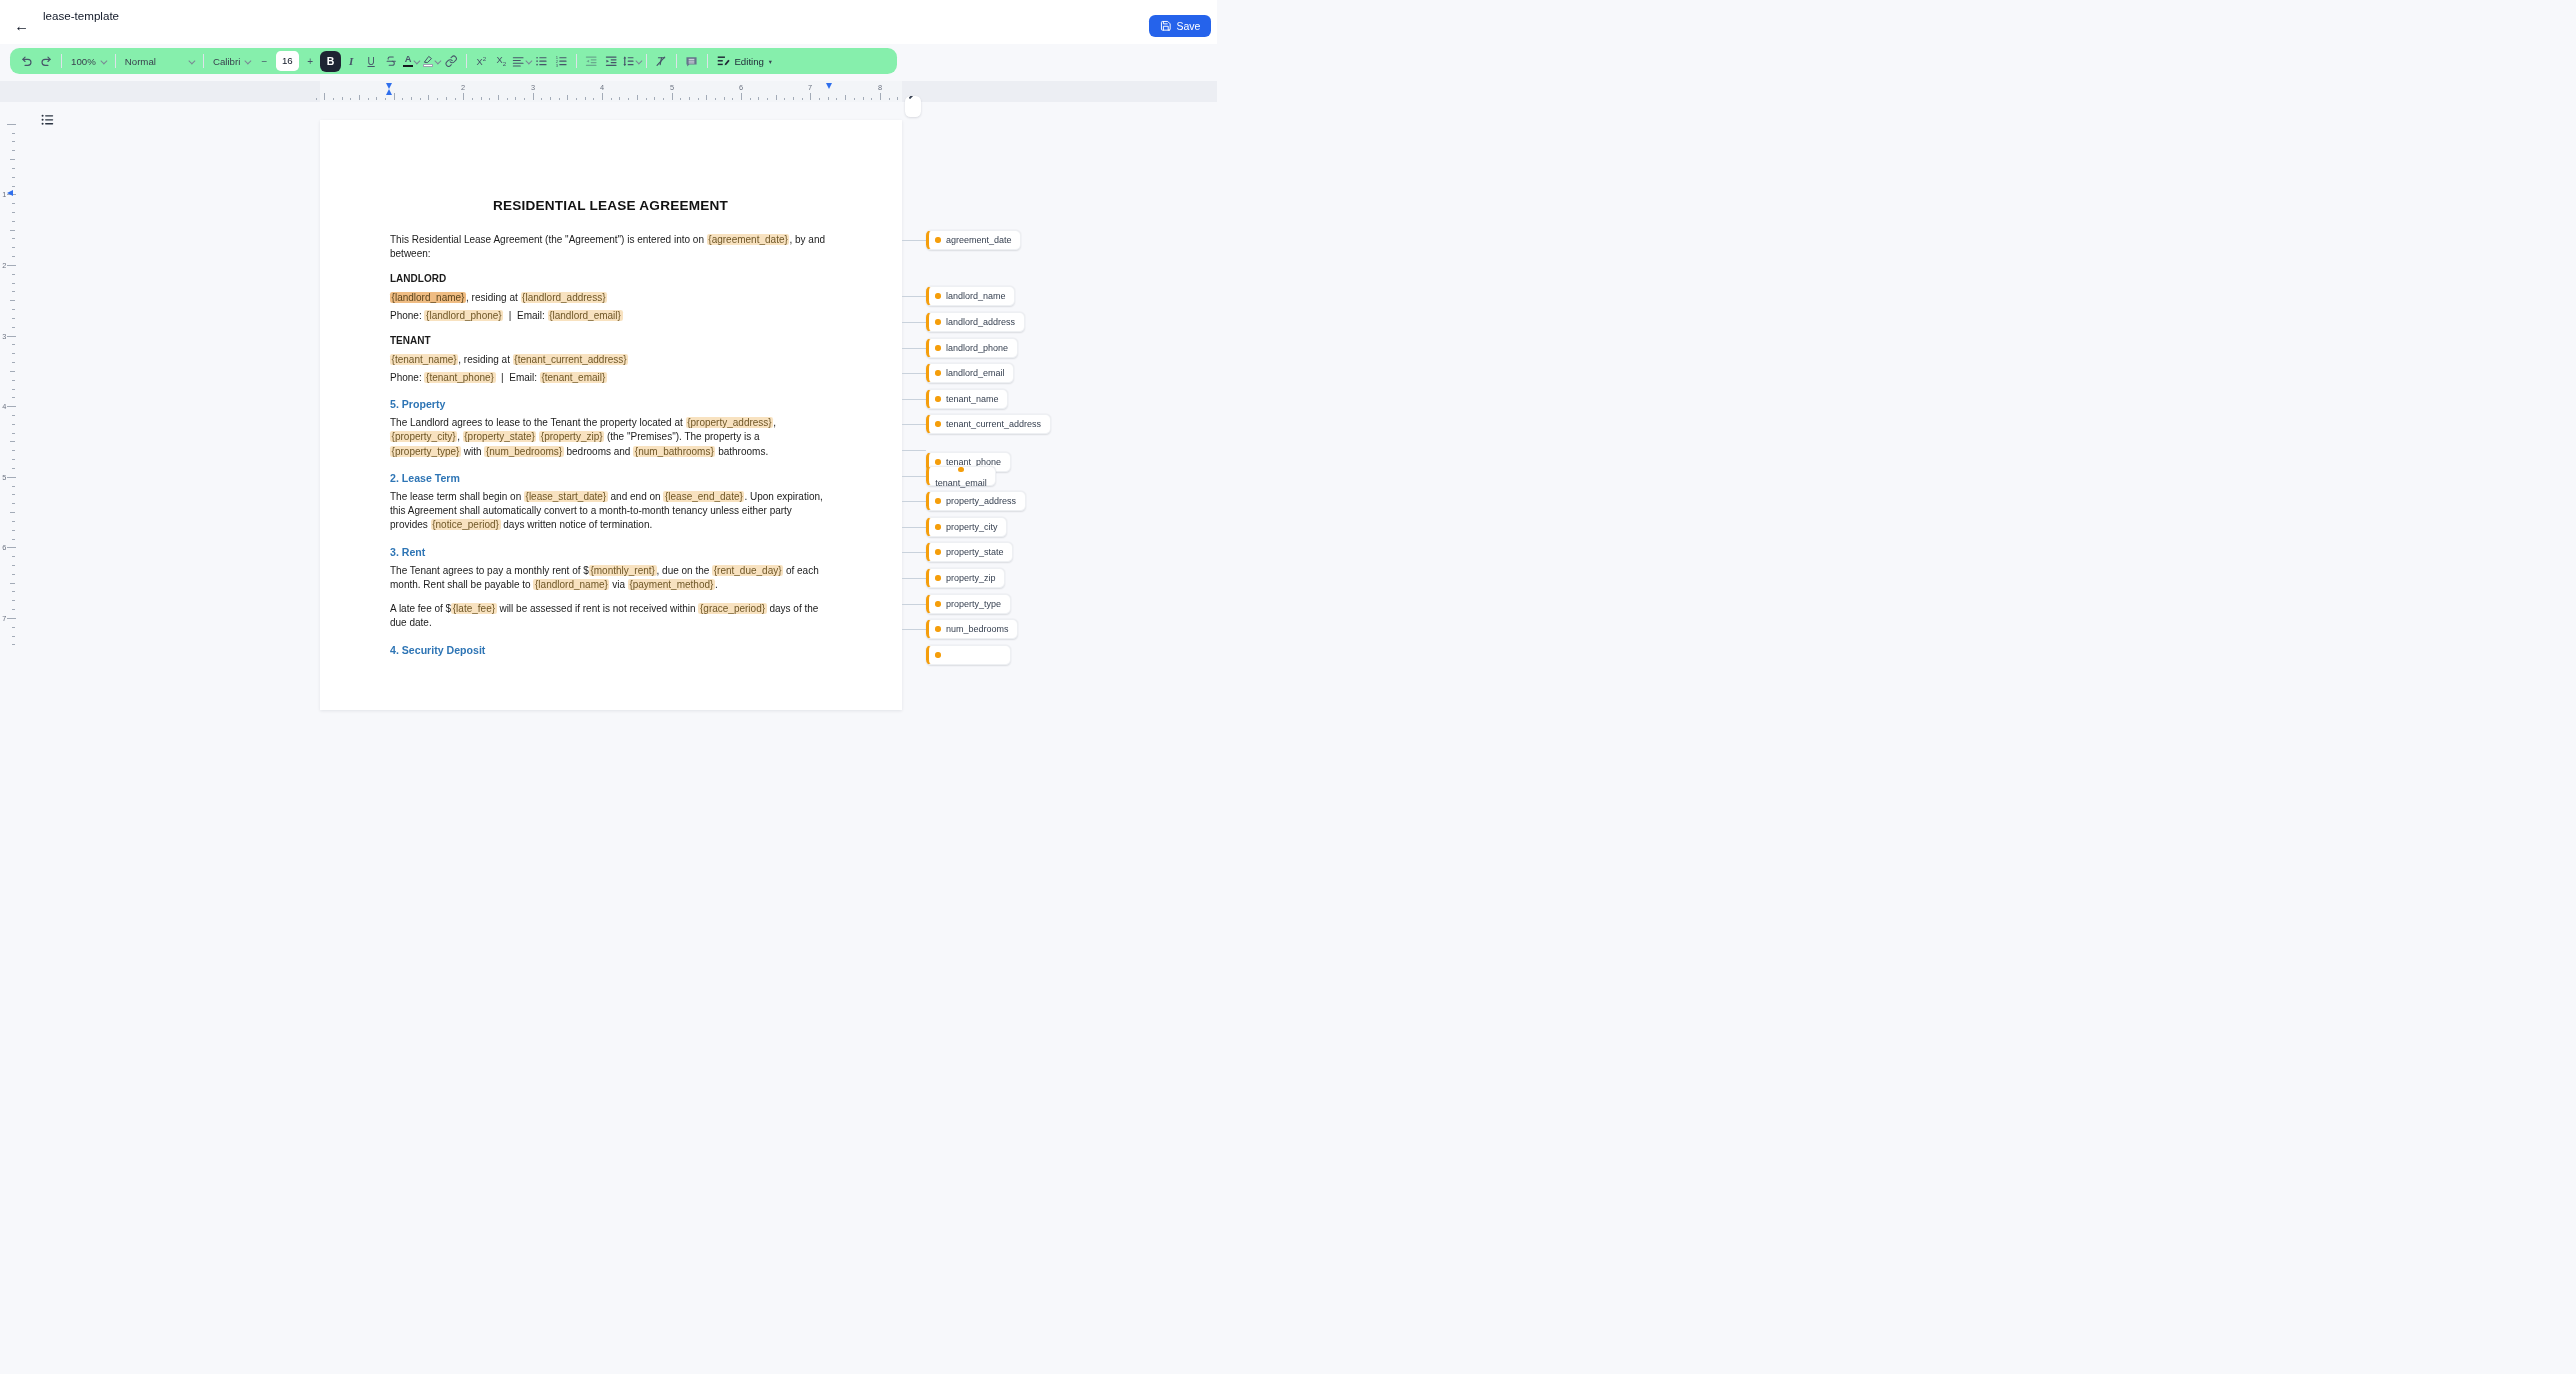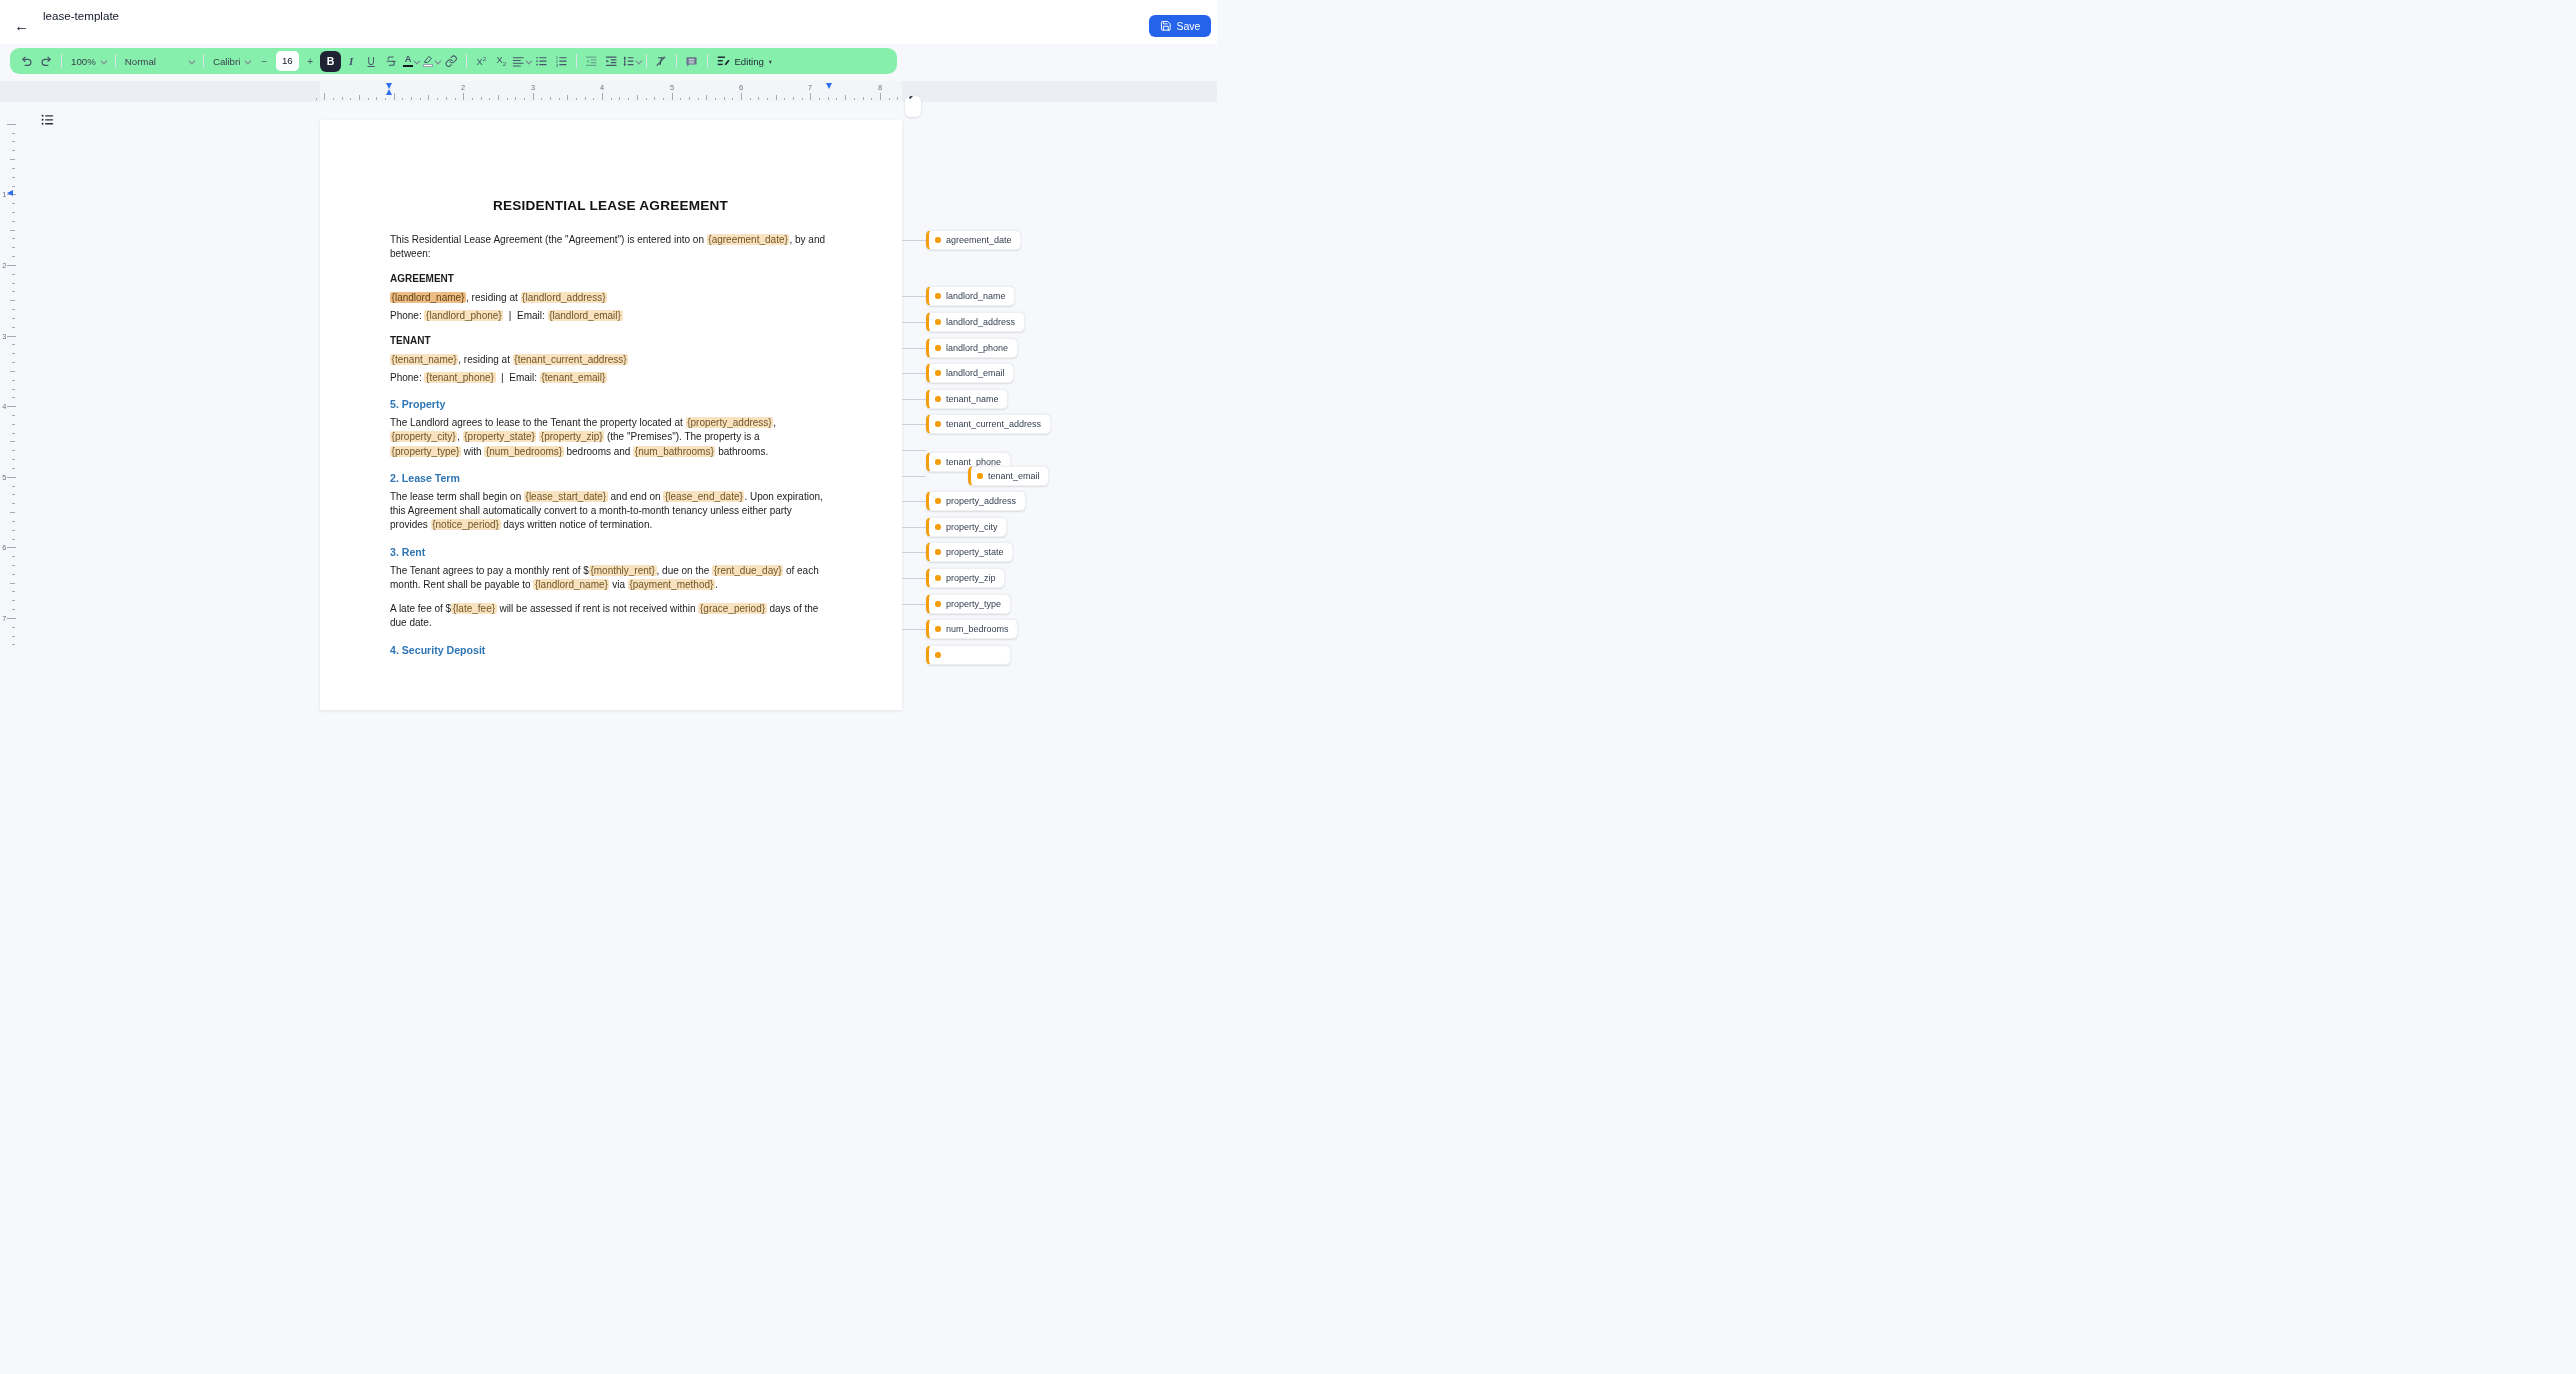--- a/index.html
+++ b/index.html
@@ -447,21 +447,21 @@
 
 <button class="float-pencil">
     <span></span>
   </button>
 
 <div class="page">
   <div class="page-inner">
     <div class="doc-title">RESIDENTIAL LEASE AGREEMENT</div>
     <div id="doc-content">
         <p class="para">This Residential Lease Agreement (the "Agreement") is entered into on <span class="var">{agreement_date}</span>, by and between:</p>
-        <div class="h3">AGREEMENT</div>
+        <div class="h3">LANDLORD</div>
         <p class="para tight"><span class="var active">{landlord_name}</span>, residing at <span class="var">{landlord_address}</span></p>
         <p class="para">Phone: <span class="var">{landlord_phone}</span> &nbsp;|&nbsp; Email: <span class="var">{landlord_email}</span></p>
         <div class="h3">TENANT</div>
         <p class="para tight"><span class="var">{tenant_name}</span>, residing at <span class="var">{tenant_current_address}</span></p>
         <p class="para">Phone: <span class="var">{tenant_phone}</span> &nbsp;|&nbsp; Email: <span class="var">{tenant_email}</span></p>
         <div class="h2">5. Property</div>
         <p class="para">The Landlord agrees to lease to the Tenant the property located at <span class="var">{property_address}</span>, <span class="var">{property_city}</span>, <span class="var">{property_state}</span> <span class="var">{property_zip}</span> (the "Premises"). The property is a <span class="var">{property_type}</span> with <span class="var">{num_bedrooms}</span> bedrooms and <span class="var">{num_bathrooms}</span> bathrooms.</p>
         <div class="h2">2. Lease Term</div>
         <p class="para">The lease term shall begin on <span class="var">{lease_start_date}</span> and end on <span class="var">{lease_end_date}</span>. Upon expiration, this Agreement shall automatically convert to a month-to-month tenancy unless either party provides <span class="var">{notice_period}</span> days written notice of termination.</p>
         <div class="h2">3. Rent</div>
@@ -507,21 +507,21 @@
     <div class="chip" style="left: 926px; top: 414px;">
       <span class="dot"></span>
       <span class="lbl">tenant_current_address</span>
     </div>
     <div class="conn" style="top: 450px;"></div>
     <div class="chip" style="left: 926px; top: 452px;">
       <span class="dot"></span>
       <span class="lbl">tenant_phone</span>
     </div>
     <div class="conn" style="top: 476px;"></div>
-    <div class="chip" style="left: 968px; top: 466px;">
+    <div class="chip" style="left: 926px; top: 466px; flex-direction: column;">
       <span class="dot"></span>
       <span class="lbl">tenant_email</span>
     </div>
     <div class="conn" style="top: 501px;"></div>
     <div class="chip" style="left: 926px; top: 491px;">
       <span class="dot"></span>
       <span class="lbl">property_address</span>
     </div>
     <div class="conn" style="top: 527px;"></div>
     <div class="chip" style="left: 926px; top: 517px;">

